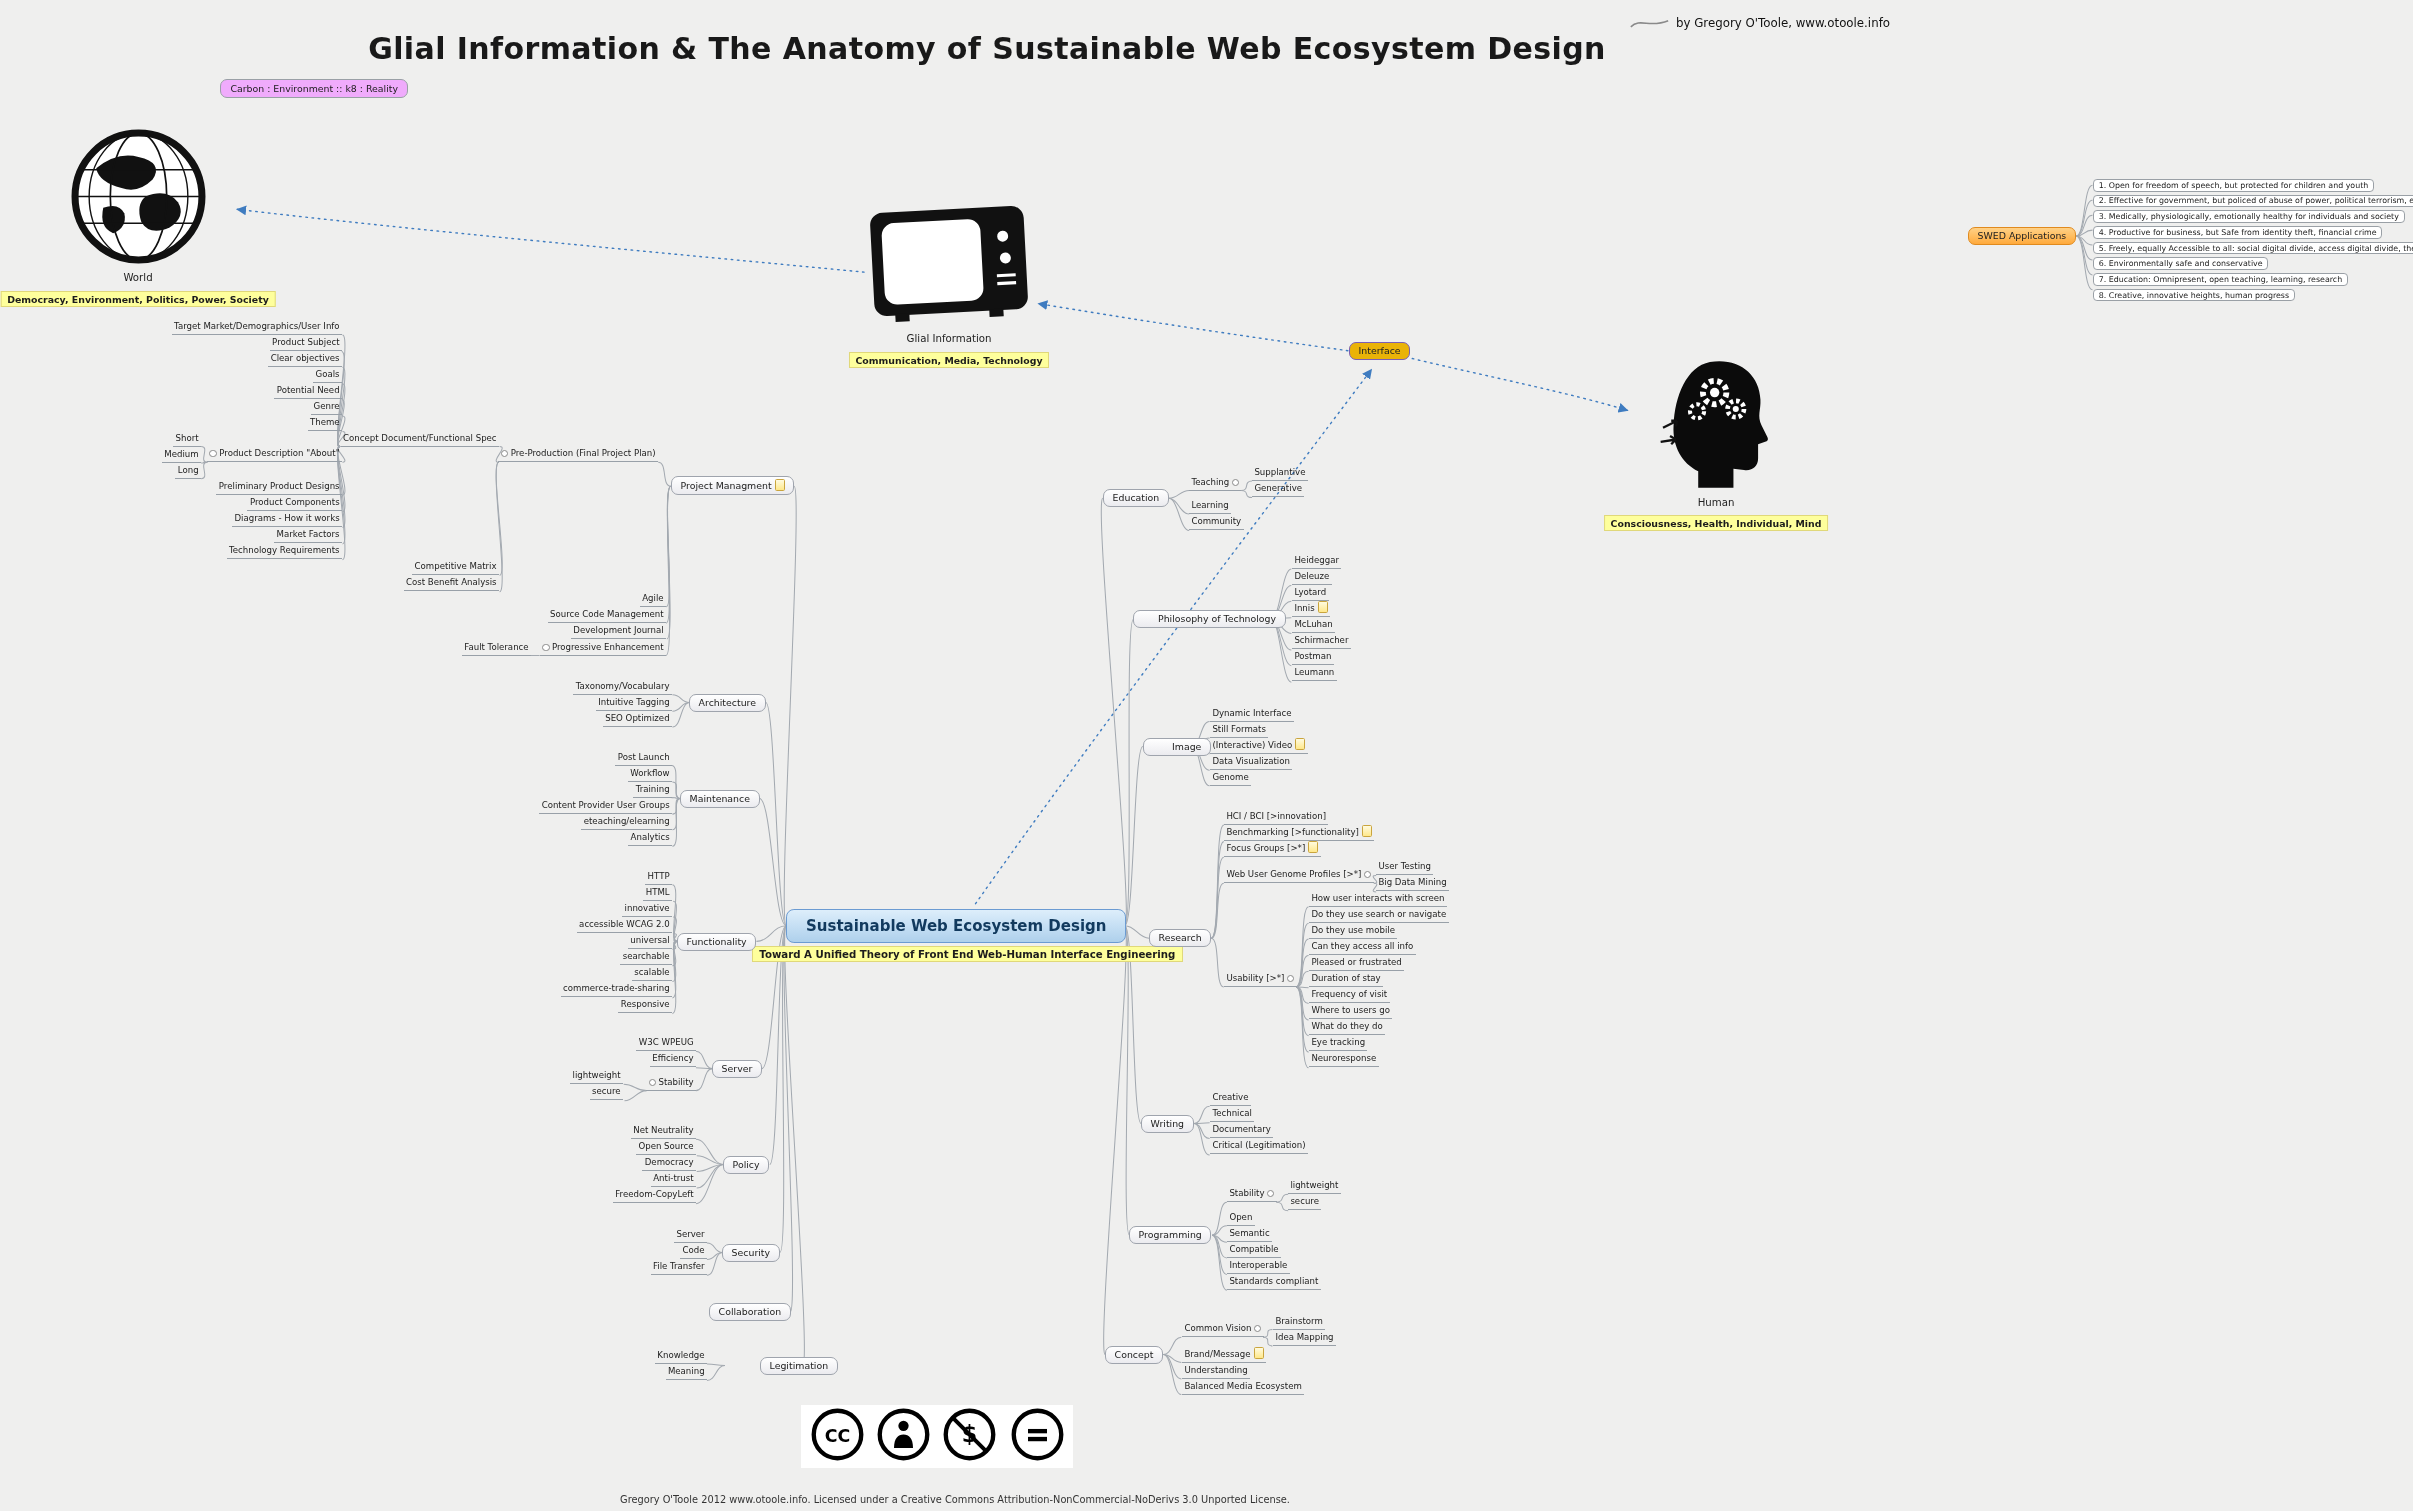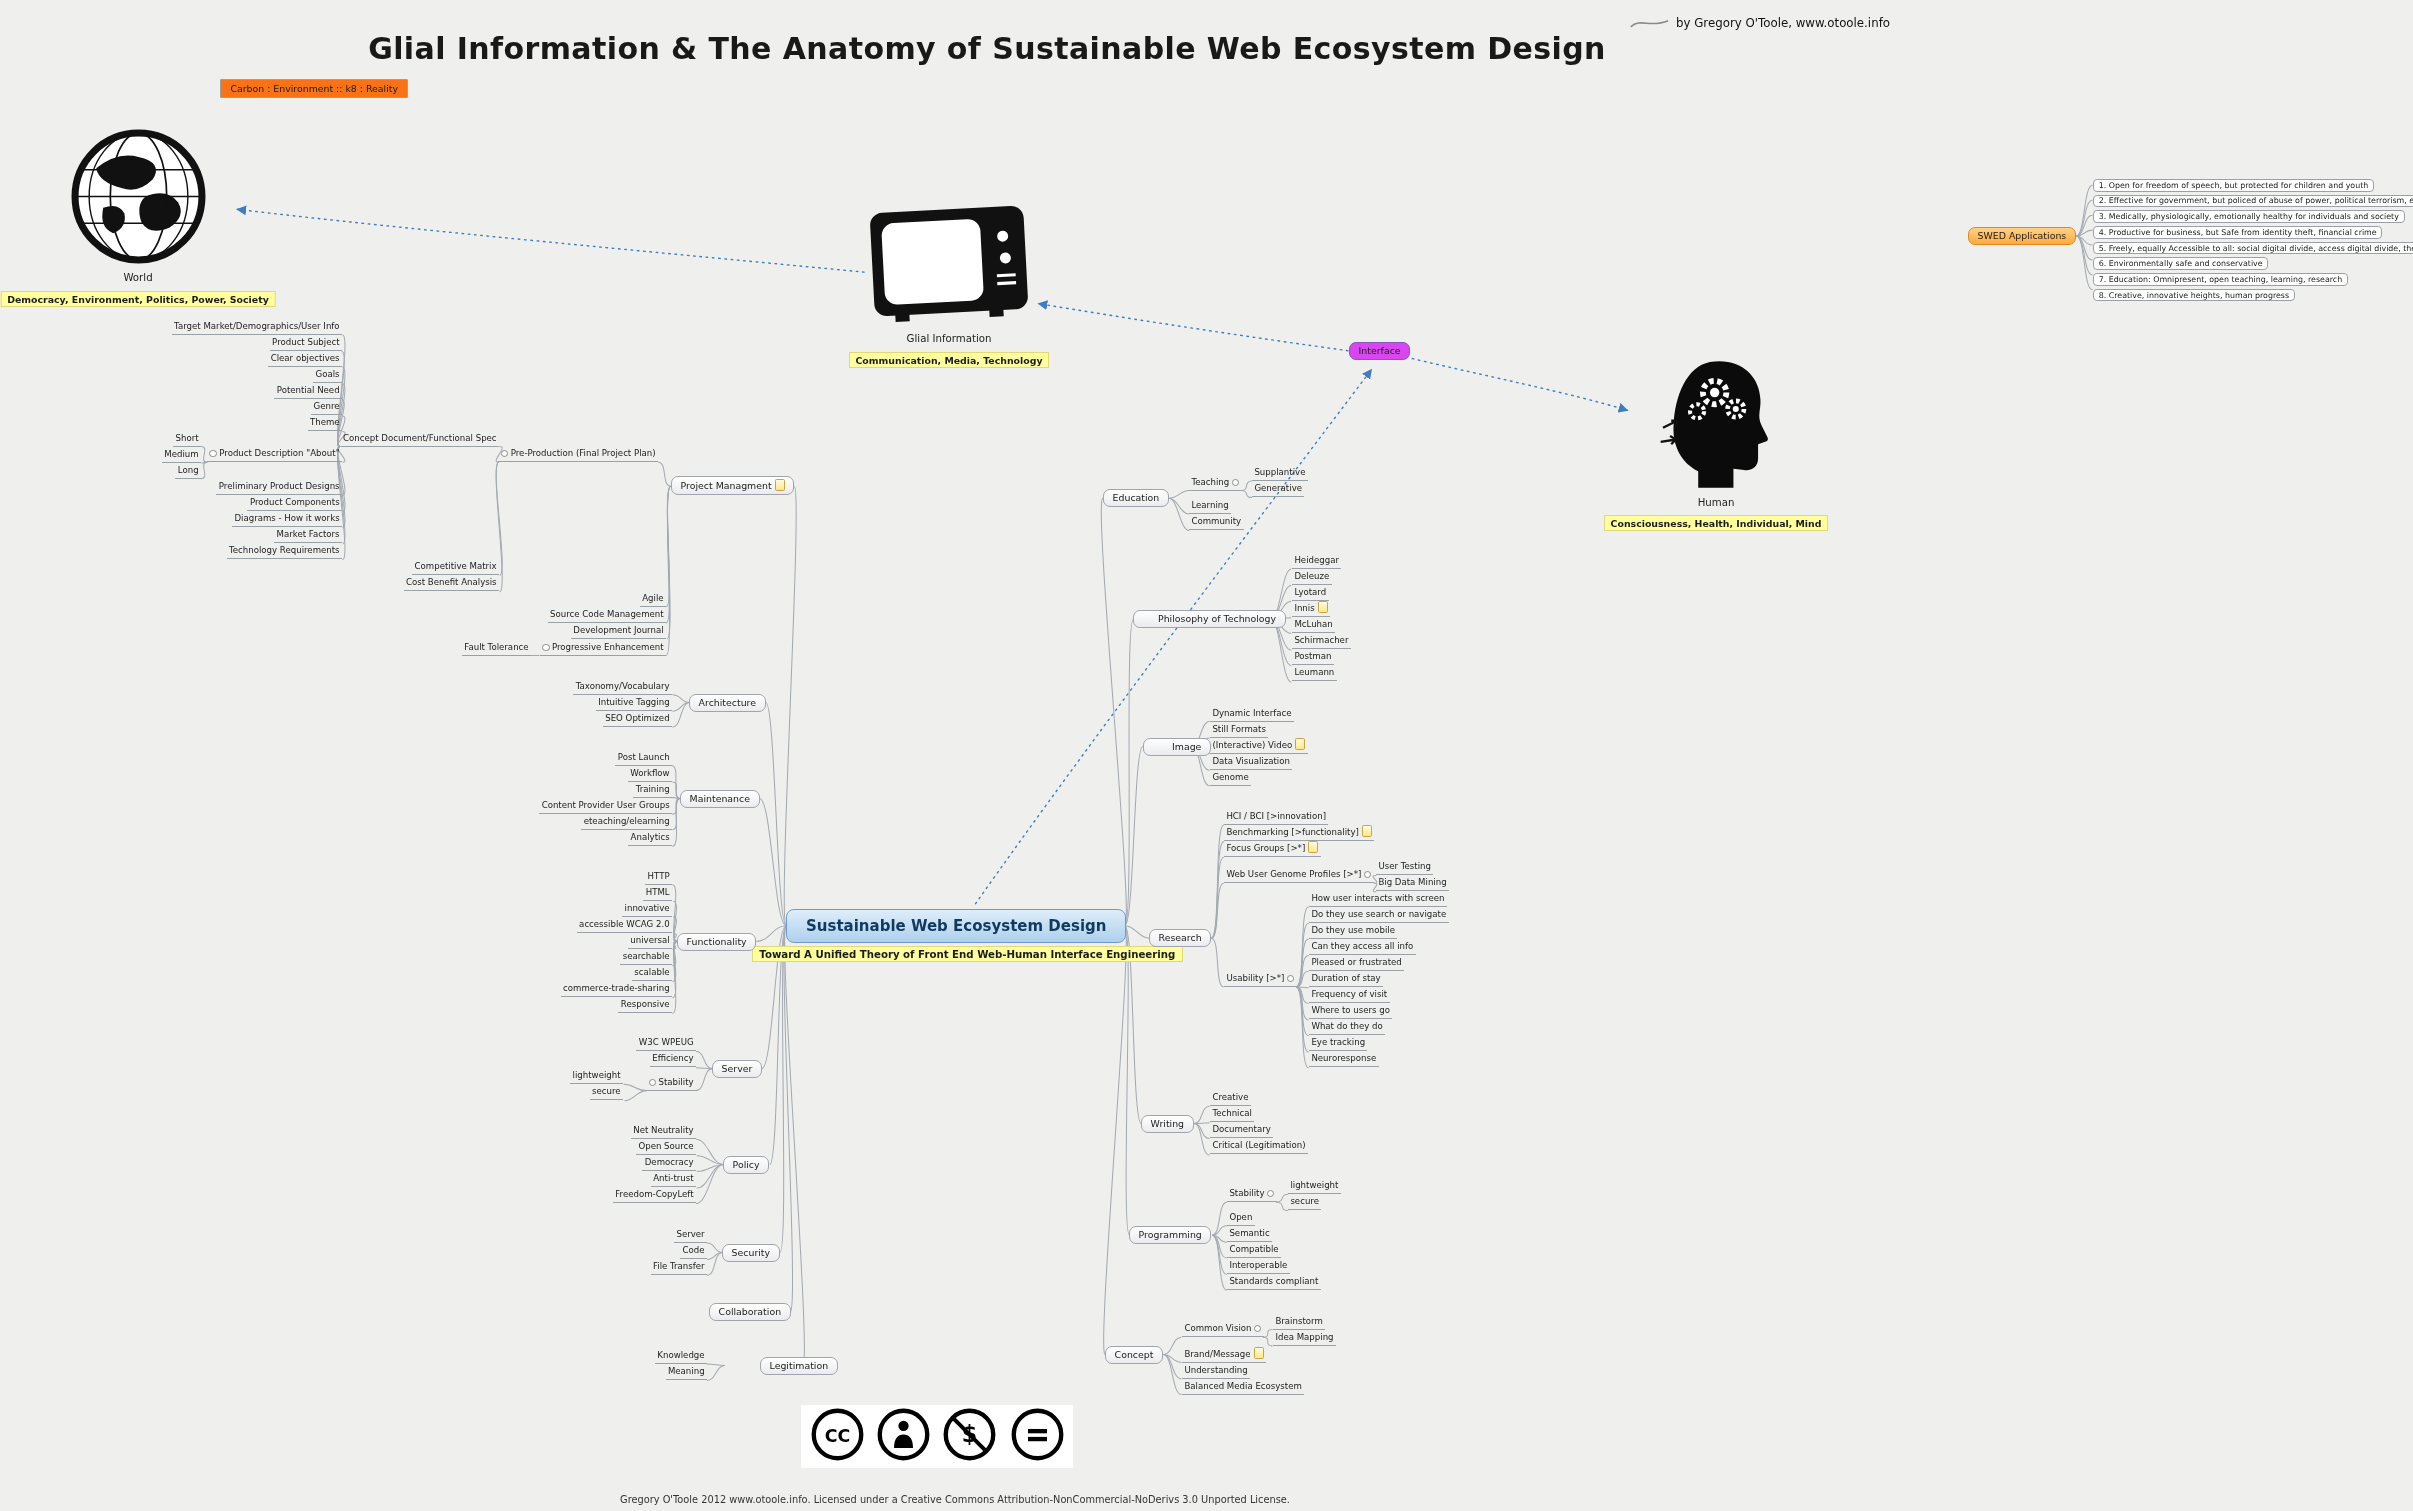--- a/index.html
+++ b/index.html
@@ -4,28 +4,28 @@
 <style>
   html,body{margin:0;padding:0;background:#efefef;}
   #wrap{position:relative;width:2413px;height:1512px;overflow:hidden;background:#efefee;
         font-family:"DejaVu Sans",sans-serif;color:#1c1c1c;}
   #wires{position:absolute;left:0;top:0;z-index:0;}
   .wire{fill:none;stroke:#a3a9b0;stroke-width:1.3px;}
   .bluedash{fill:none;stroke:#3f7cc0;stroke-width:1.8px;stroke-dasharray:2 6;stroke-linecap:round;}
   .title{position:absolute;z-index:2;transform:translateX(-50%);font-size:30px;font-weight:bold;
          white-space:nowrap;color:#191919;letter-spacing:0.4px;}
   .byline{position:absolute;z-index:2;display:flex;align-items:center;gap:6.3px;font-size:11.8px;color:#111;white-space:nowrap;}
-  .carbon{position:absolute;z-index:2;background:#f97316;border:0.8px solid #9aa0a6;border-radius:1px;
+  .carbon{position:absolute;z-index:2;background:#f0abfc;border:0.8px solid #9aa0a6;border-radius:7px;
           padding:3.1px 9.4px;font-size:9.4px;white-space:nowrap;text-align:center;}
   .entity-label{position:absolute;z-index:2;transform:translateX(-50%);font-size:10.2px;color:#222;white-space:nowrap;}
   .hl{position:absolute;z-index:2;transform:translateX(-50%);background:#feff9c;border:0.8px solid #e0d87a;
       padding:1.6px 5.5px;font-size:9.4px;font-weight:bold;white-space:nowrap;}
   .node{position:absolute;z-index:3;background:linear-gradient(#ffffff,#ebebef);border:0.8px solid #9fa4ad;
         border-radius:7px;padding:2.4px 8.6px;font-size:9.4px;white-space:nowrap;color:#222;}
-  .node.interface{border:1.2px solid #7a5fb5;background:#d946ef;}
+  .node.interface{border:1.2px solid #7a5fb5;background:#eab308;}
   .node.swed{background:linear-gradient(#ffd186,#ffaa3c);border:0.8px solid #e08a1e;}
   .center-node{position:absolute;z-index:3;background:linear-gradient(#ddeefb,#aed0ec);border:1.2px solid #6b9bd2;
         border-radius:7.9px;padding:7px 19px;font-size:15px;font-weight:bold;color:#123a5e;white-space:nowrap;}
   .center-sub{position:absolute;z-index:3;background:#feff9c;border:0.8px solid #e0d87a;padding:1.6px 6.3px;
         font-size:10.2px;font-weight:bold;white-space:nowrap;margin-left:12px;}
   .leaves{position:absolute;z-index:2;display:flex;flex-direction:column;}
   .leaves.ralign{align-items:flex-end;}
   .leaves.lalign{align-items:flex-start;}
   .leaf{box-sizing:border-box;height:16px;line-height:15px;font-size:8.6px;white-space:nowrap;
         color:#1c1c1c;border-bottom:0.8px solid #98a0a8;padding:0 2.4px;}

